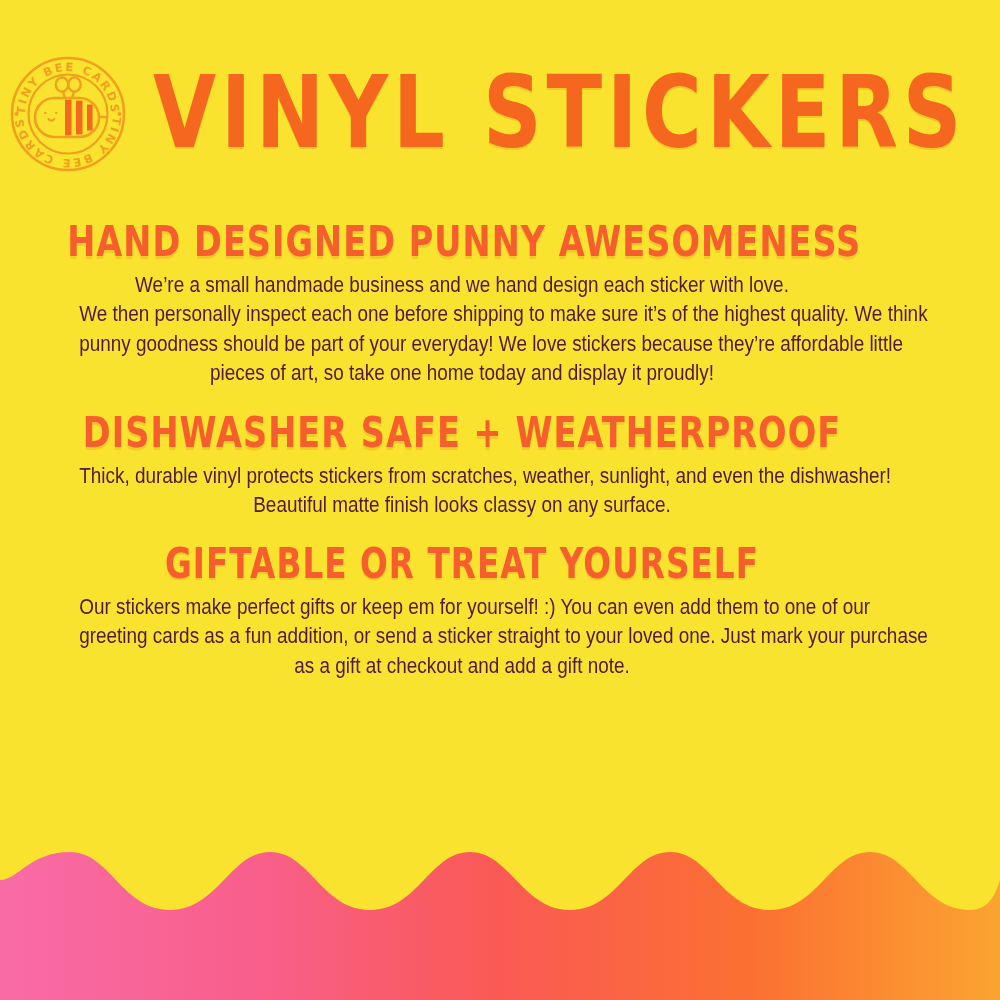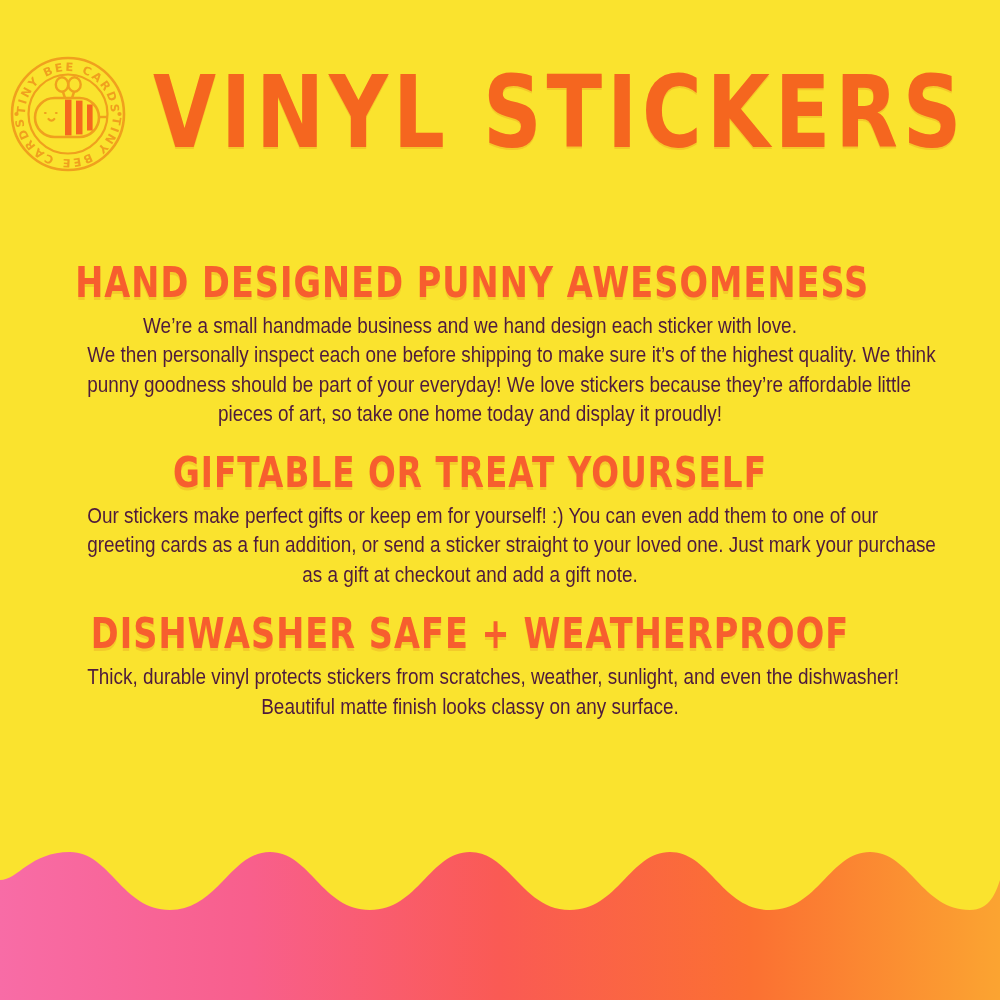--- a/index.html
+++ b/index.html
@@ -37,23 +37,22 @@
     font-family:"DejaVu Sans", sans-serif;
     transform:scaleY(1.18) scaleX(0.97);
     transform-origin:left center;
     white-space:nowrap;
     text-shadow:0 2px 0 rgba(214,90,20,0.18);
   }
 
   
   .content {
     position:absolute;
-    left:11px; top:218px;
+    left:3px; top:218px;
     width:918px;
-    margin-top:41px;
   }
   .section { text-align:center; }
   .section + .section { margin-top:24px; }
 
   .section-heading {
     color:#F75E2E;
     font-weight:bold;
     font-size:38px;
     line-height:1.0;
     letter-spacing:1.2px;
@@ -155,34 +154,34 @@
   <div class="section s1">
     <div class="section-heading">HAND DESIGNED PUNNY AWESOMENESS</div>
     <div class="section-body">
       <span class="line">We’re a small handmade business and we hand design each sticker with love.</span>
       <span class="line">We then personally inspect each one before shipping to make sure it’s of the highest quality. We think</span>
       <span class="line">punny goodness should be part of your everyday! We love stickers because they’re affordable little</span>
       <span class="line">pieces of art, so take one home today and display it proudly!</span>
     </div>
   </div>
 
+  <div class="section s2">
+    <div class="section-heading">DISHWASHER SAFE + WEATHERPROOF</div>
+    <div class="section-body">
+      <span class="line">Thick, durable vinyl protects stickers from scratches, weather, sunlight, and even the dishwasher!</span>
+      <span class="line">Beautiful matte finish looks classy on any surface.</span>
+    </div>
+  </div>
+
   <div class="section s3">
     <div class="section-heading">GIFTABLE OR TREAT YOURSELF</div>
     <div class="section-body">
       <span class="line">Our stickers make perfect gifts or keep em for yourself! :) You can even add them to one of our</span>
       <span class="line">greeting cards as a fun addition, or send a sticker straight to your loved one. Just mark your purchase</span>
       <span class="line">as a gift at checkout and add a gift note.</span>
-    </div>
-  </div>
-
-  <div class="section s2">
-    <div class="section-heading">DISHWASHER SAFE + WEATHERPROOF</div>
-    <div class="section-body">
-      <span class="line">Thick, durable vinyl protects stickers from scratches, weather, sunlight, and even the dishwasher!</span>
-      <span class="line">Beautiful matte finish looks classy on any surface.</span>
     </div>
   </div>
 
 
 </div>
 
 <div class="wave-footer">
   <svg viewBox="0 0 1000 160" preserveAspectRatio="none" xmlns="http://www.w3.org/2000/svg" aria-hidden="true">
     <defs>
       <linearGradient id="waveGrad" x1="0" y1="0" x2="1" y2="0">

